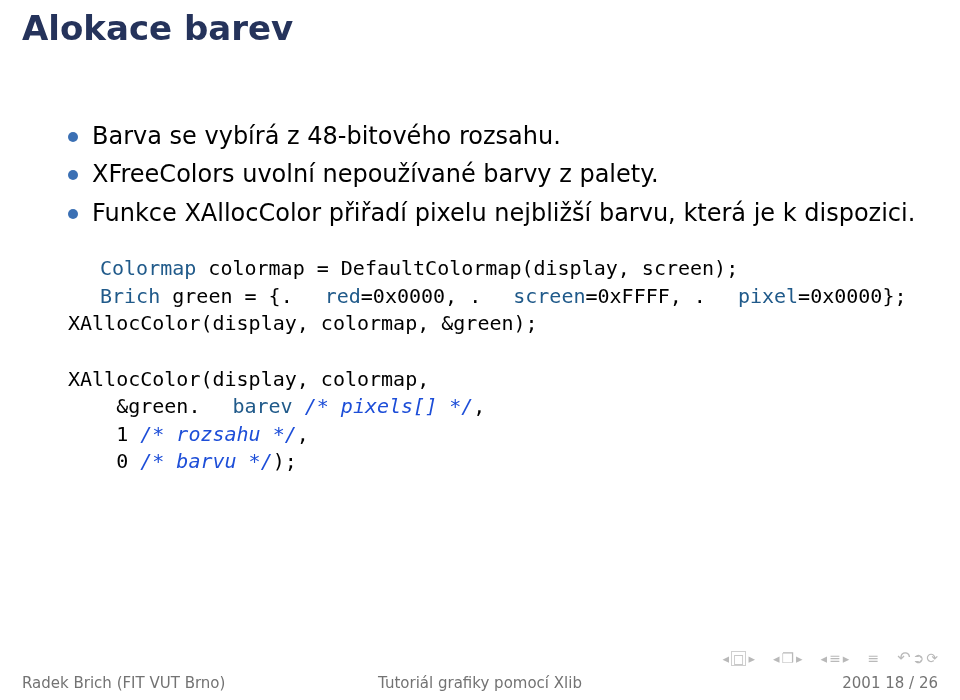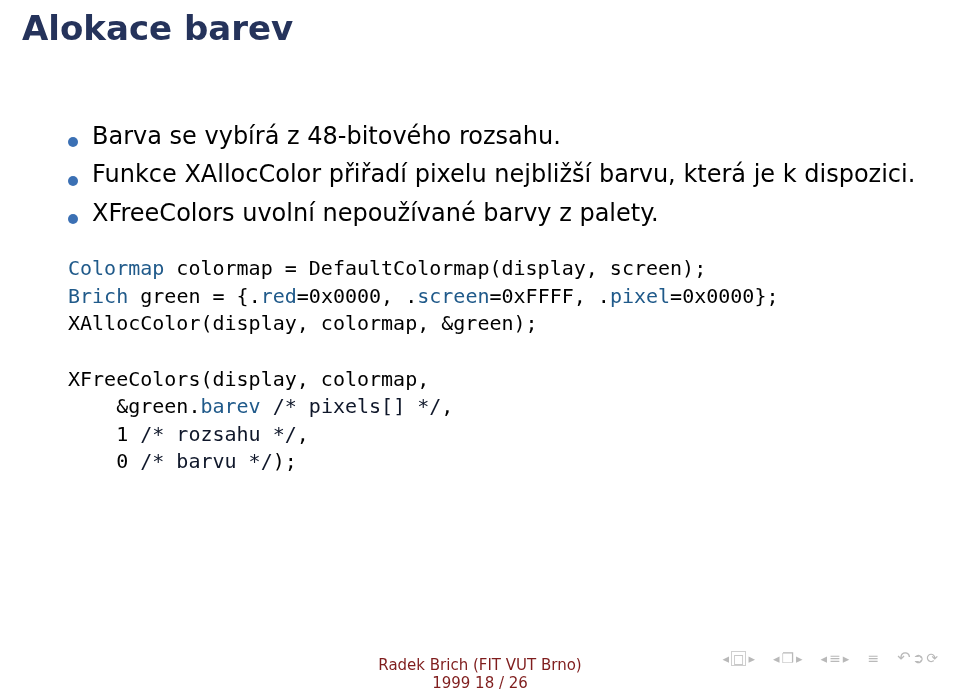--- a/index.html
+++ b/index.html
@@ -27,21 +27,21 @@
     color: #25335b;
   }
   .content {
     position: absolute;
     top: 120px;
     left: 68px;
     right: 40px;
   }
   .bullet-row {
     display: flex;
-    align-items: center;
+    align-items: flex-start;
     margin-bottom: 6px;
     font-size: 24px;
     color: #000;
     line-height: 1.35;
   }
   .bullet-marker {
     flex: 0 0 auto;
     width: 10px;
     height: 10px;
     border-radius: 50%;
@@ -50,34 +50,33 @@
     margin-right: 14px;
   }
   .code-block {
     margin-top: 26px;
     font-family: "DejaVu Sans Mono", "Liberation Mono", "Courier New", monospace;
     font-size: 20px;
     line-height: 1.38;
     color: #000;
     white-space: pre;
   }
-  .code-block .kw  { color: #205a8a; }
-  .code-block .red { color: #0f172a; }
+  .code-block .kw  { color: #205a8a; margin-left: 32px; }
+  .code-block .red { color: #1d4ed8; font-style: italic; }
 
   .footer {
     position: absolute;
     left: 22px;
     right: 22px;
     bottom: 8px;
     font-size: 15px;
-    color: #7f1d1d;
+    color: #737373;
     display: flex;
     justify-content: space-between;
     align-items: center;
-    flex-direction: column;
   }
   .footer .center {
     position: absolute;
     left: 50%;
     transform: translateX(-50%);
   }
 
   .navbar {
     position: absolute;
     right: 22px;
@@ -123,32 +122,32 @@
   <div class="title">Alokace barev</div>
 
   <div class="content">
 
     <div class="bullet-row">
       <div class="bullet-marker"></div>
       <div>Barva se vybírá z 48-bitového rozsahu.</div>
     </div>
     <div class="bullet-row">
       <div class="bullet-marker"></div>
-      <div>Funkce XAllocColor přiřadí pixelu nejbližší barvu, která je k dispozici.</div>
+      <div>XFreeColors uvolní nepoužívané barvy z palety.</div>
     </div>
     <div class="bullet-row">
       <div class="bullet-marker"></div>
-      <div>XFreeColors uvolní nepoužívané barvy z palety.</div>
+      <div>Funkce XAllocColor přiřadí pixelu nejbližší barvu, která je k dispozici.</div>
     </div>
 
     <div class="code-block"><span class="kw">Colormap</span><span> colormap = DefaultColormap(display, screen);</span>
 <span class="kw">Brich</span><span> green = {.</span><span class="kw">red</span><span>=0x0000, .</span><span class="kw">screen</span><span>=0xFFFF, .</span><span class="kw">pixel</span><span>=0x0000};</span>
 <span>XAllocColor(display, colormap, &amp;green);</span>
 <span></span>
-<span>XFreeColors(display, colormap,</span>
+<span>XAllocColor(display, colormap,</span>
 <span>    &amp;green.</span><span class="kw">barev</span><span> </span><span class="red">/* pixels[] */</span><span>,</span>
 <span>    1 </span><span class="red">/* rozsahu */</span><span>,</span>
 <span>    0 </span><span class="red">/* barvu */</span><span>);</span></div>
 
   </div>
 
   <div class="navbar">
     <span class="nav-group">
       <span class="nav-glyph nav-tri-l">◂</span>
       <span class="nav-glyph box">□</span>
@@ -169,16 +168,17 @@
     </span>
     <span class="nav-group">
       <span class="nav-glyph undo">↶</span>
       <span class="nav-glyph loop">➲</span>
       <span class="nav-glyph loop">⟳</span>
     </span>
   </div>
 
   <div class="footer">
     <span>Radek Brich (FIT VUT Brno)</span>
-    <span>1999      18 / 26</span>
+    <span class="center">Tutoriál grafiky pomocí Xlib</span>
+    <span>2001      18 / 26</span>
   </div>
 
 </div>
 
 </body></html>

